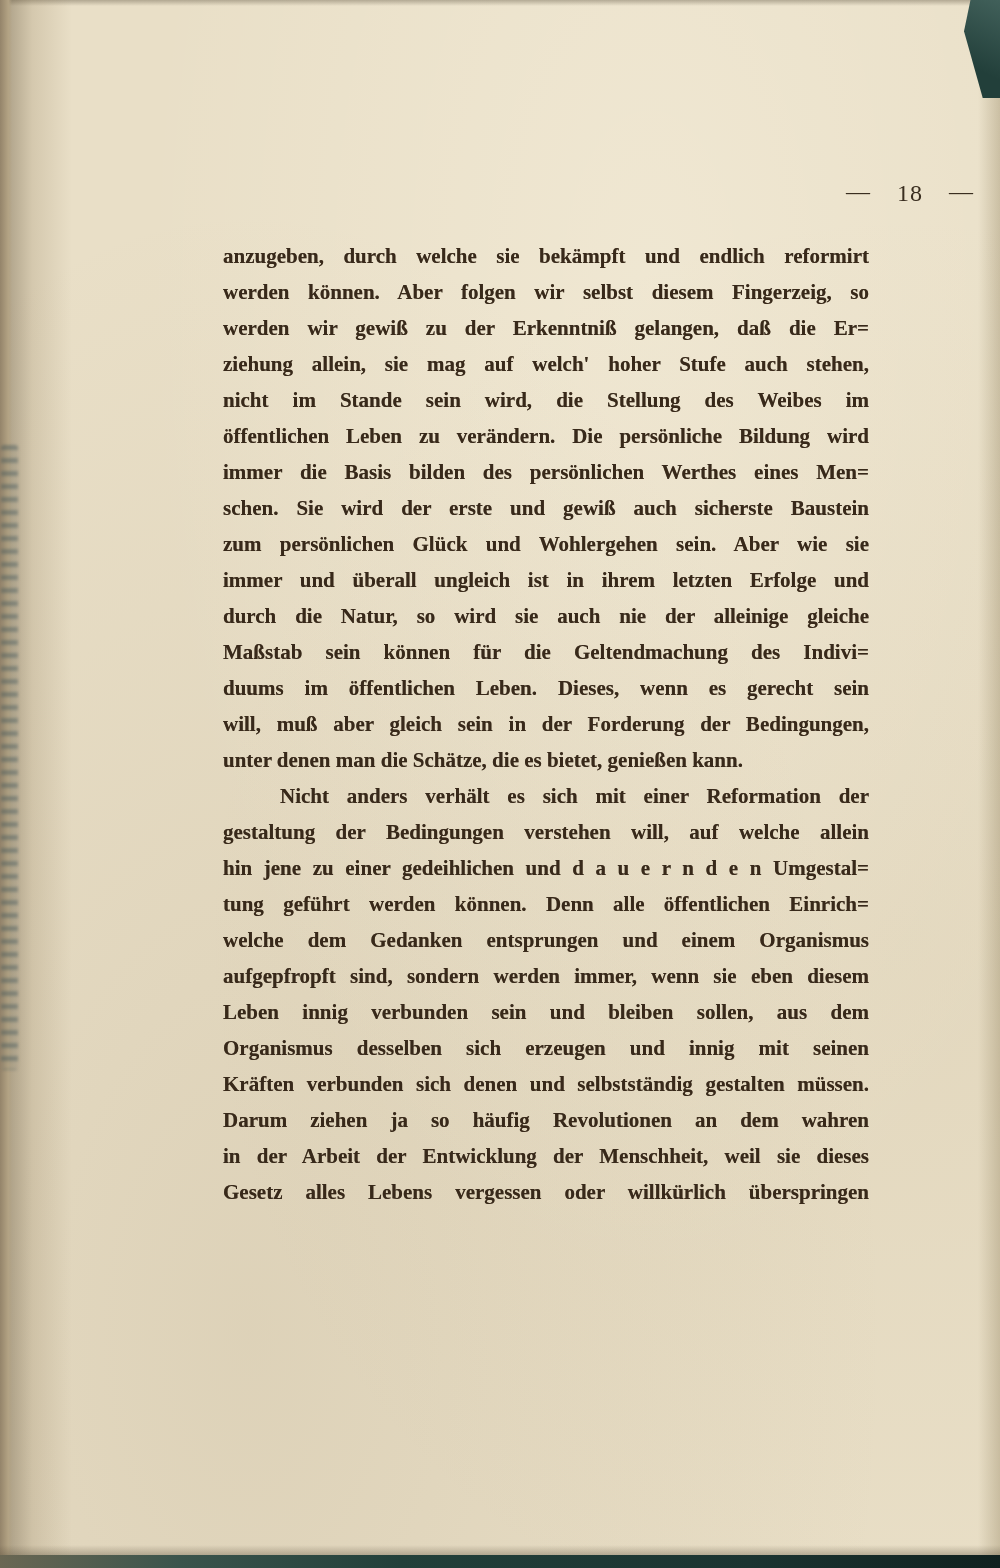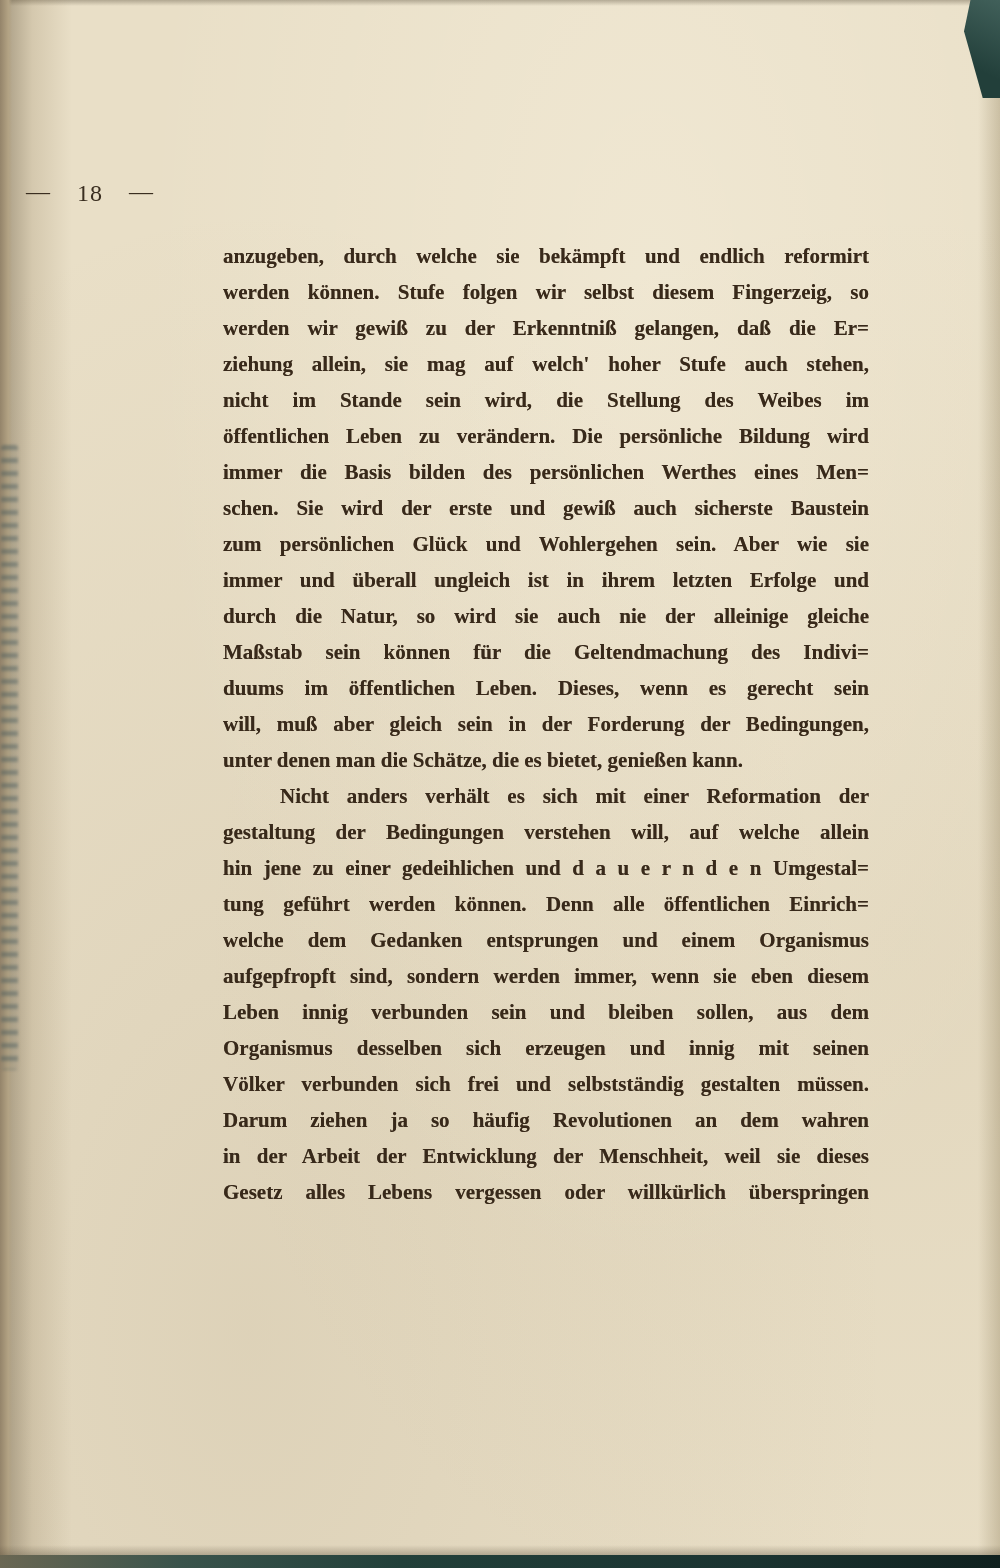--- a/index.html
+++ b/index.html
@@ -55,21 +55,21 @@
     background: linear-gradient(90deg, #6a6753 0%, #3a544c 18%, #22403a 40%, #1b3431 75%, #10211f 100%);
   }
   .bottom-shadow {
     position: absolute; left: 0; right: 0; bottom: 13px; height: 10px;
     background: linear-gradient(0deg, rgba(90,80,60,0.35), rgba(90,80,60,0));
   }
 
   
   .page-header {
     position: absolute; top: 180px; left: 0; right: 0;
-    text-align: left;
+    text-align: right;
     color: #3a2e20;
     font-size: 24px;
     letter-spacing: 1px;
   }
   .page-header .dash { margin: 0 26px; position: relative; top: -2px; }
   .page-header .num { font-weight: 400; }
 
   .text-block {
     position: absolute;
     left: 213px;
@@ -109,21 +109,21 @@
   <div class="cover-corner-top-right"></div>
   <div class="bottom-shadow"></div>
   <div class="cover-strip-bottom"></div>
 
   <div class="page-header">
     <span class="dash">—</span><span class="num">18</span><span class="dash">—</span>
   </div>
 
   <div class="text-block">
       <div class="line">anzugeben, durch welche sie bekämpft und endlich reformirt</div>
-      <div class="line">werden können. Stufe folgen wir selbst diesem Fingerzeig, so</div>
+      <div class="line">werden können. Aber folgen wir selbst diesem Fingerzeig, so</div>
       <div class="line">werden wir gewiß zu der Erkenntniß gelangen, daß die Er=</div>
       <div class="line">ziehung allein, sie mag auf welch' hoher Stufe auch stehen,</div>
       <div class="line">nicht im Stande sein wird, die Stellung des Weibes im</div>
       <div class="line">öffentlichen Leben zu verändern. Die persönliche Bildung wird</div>
       <div class="line">immer die Basis bilden des persönlichen Werthes eines Men=</div>
       <div class="line">schen. Sie wird der erste und gewiß auch sicherste Baustein</div>
       <div class="line">zum persönlichen Glück und Wohlergehen sein. Aber wie sie</div>
       <div class="line">immer und überall ungleich ist in ihrem letzten Erfolge und</div>
       <div class="line">durch die Natur, so wird sie auch nie der alleinige gleiche</div>
       <div class="line">Maßstab sein können für die Geltendmachung des Indivi=</div>
@@ -131,19 +131,19 @@
       <div class="line">will, muß aber gleich sein in der Forderung der Bedingungen,</div>
       <div class="line flush">unter denen man die Schätze, die es bietet, genießen kann.</div>
       <div class="line indent">Nicht anders verhält es sich mit einer Reformation der</div>
       <div class="line">gestaltung der Bedingungen verstehen will, auf welche allein</div>
       <div class="line">hin jene zu einer gedeihlichen und d a u e r n d e n Umgestal=</div>
       <div class="line">tung geführt werden können. Denn alle öffentlichen Einrich=</div>
       <div class="line">welche dem Gedanken entsprungen und einem Organismus</div>
       <div class="line">aufgepfropft sind, sondern werden immer, wenn sie eben diesem</div>
       <div class="line">Leben innig verbunden sein und bleiben sollen, aus dem</div>
       <div class="line">Organismus desselben sich erzeugen und innig mit seinen</div>
-      <div class="line">Völker verbunden sich frei und selbstständig gestalten müssen.</div>
+      <div class="line">Kräften verbunden sich denen und selbstständig gestalten müssen.</div>
       <div class="line">Darum ziehen ja so häufig Revolutionen an dem wahren</div>
       <div class="line">in der Arbeit der Entwicklung der Menschheit, weil sie dieses</div>
       <div class="line">Gesetz alles Lebens vergessen oder willkürlich überspringen</div>
     </div>
 
 </div>
 
 </body></html>

